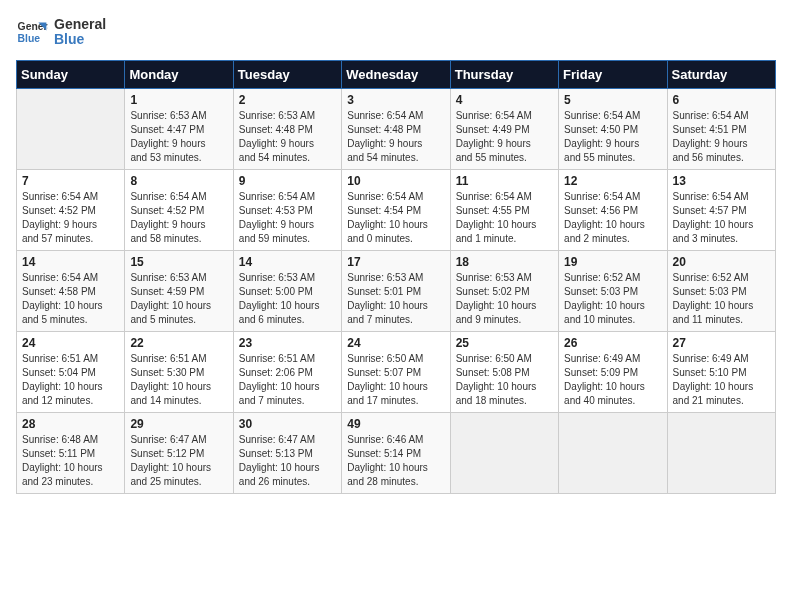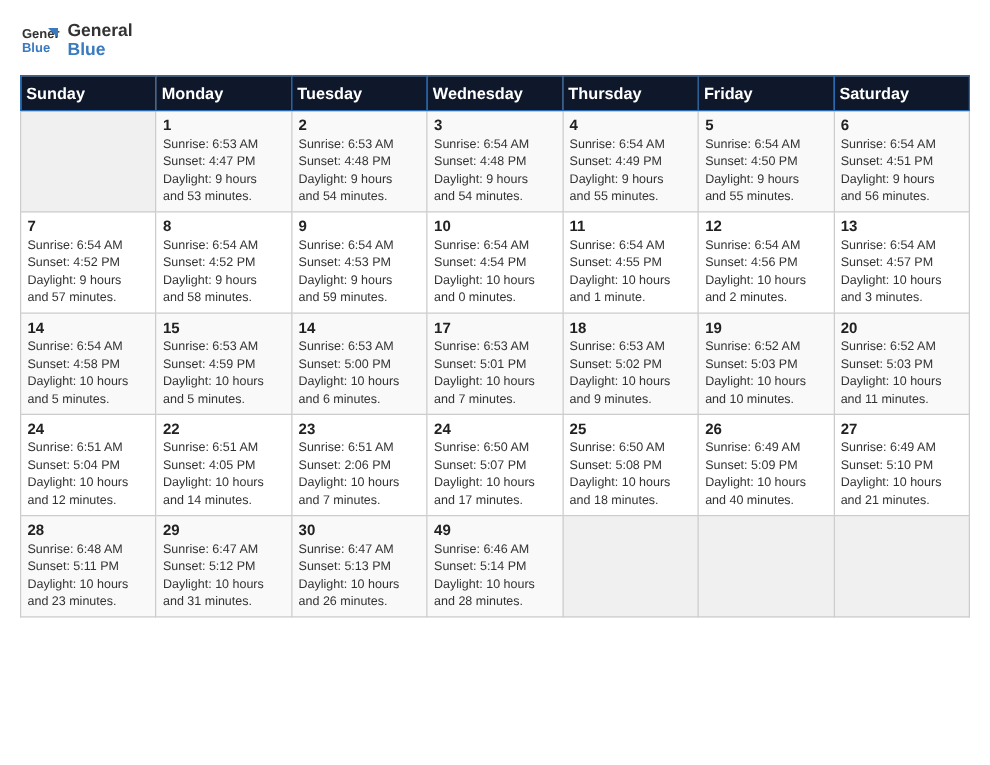--- a/index.html
+++ b/index.html
@@ -317,21 +317,21 @@
             <div>Sunrise: 6:51 AM</div>
             <div>Sunset: 5:04 PM</div>
             <div>Daylight: 10 hours</div>
             <div>and 12 minutes.</div>
           </div>
         </td>
         <td>
           <div class="day-number">22</div>
           <div class="day-info">
             <div>Sunrise: 6:51 AM</div>
-            <div>Sunset: 4:05 PM</div>
+            <div>Sunset: 5:30 PM</div>
             <div>Daylight: 10 hours</div>
             <div>and 14 minutes.</div>
           </div>
         </td>
         <td>
           <div class="day-number">23</div>
           <div class="day-info">
             <div>Sunrise: 6:51 AM</div>
             <div>Sunset: 2:06 PM</div>
             <div>Daylight: 10 hours</div>
@@ -384,21 +384,21 @@
             <div>Daylight: 10 hours</div>
             <div>and 23 minutes.</div>
           </div>
         </td>
         <td>
           <div class="day-number">29</div>
           <div class="day-info">
             <div>Sunrise: 6:47 AM</div>
             <div>Sunset: 5:12 PM</div>
             <div>Daylight: 10 hours</div>
-            <div>and 31 minutes.</div>
+            <div>and 25 minutes.</div>
           </div>
         </td>
         <td>
           <div class="day-number">30</div>
           <div class="day-info">
             <div>Sunrise: 6:47 AM</div>
             <div>Sunset: 5:13 PM</div>
             <div>Daylight: 10 hours</div>
             <div>and 26 minutes.</div>
           </div>

